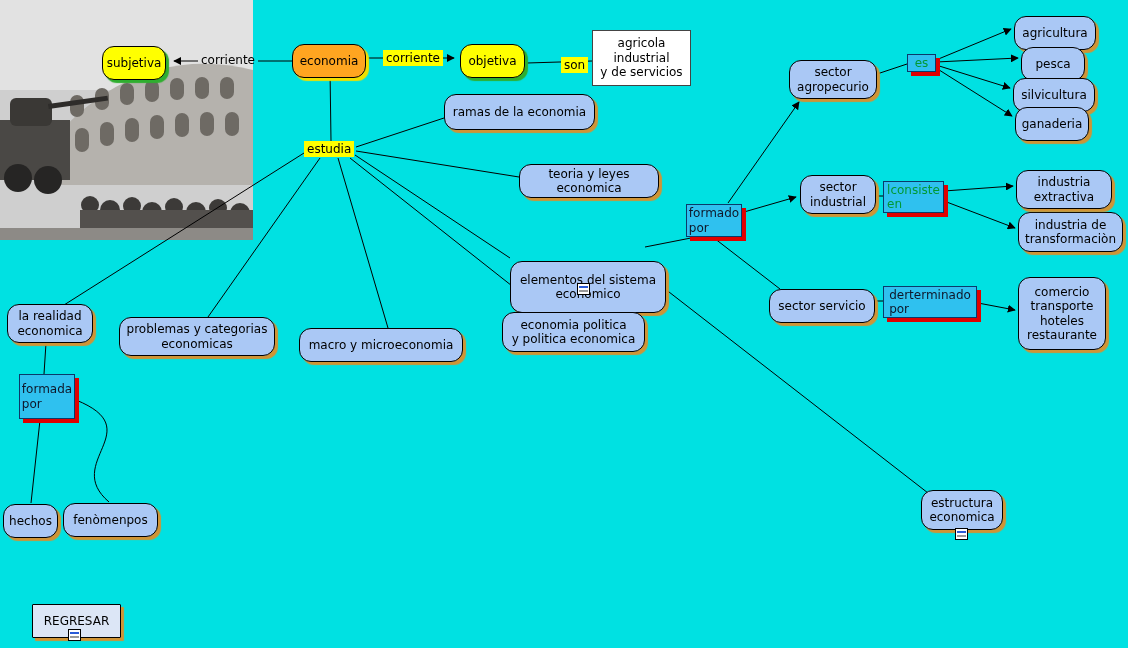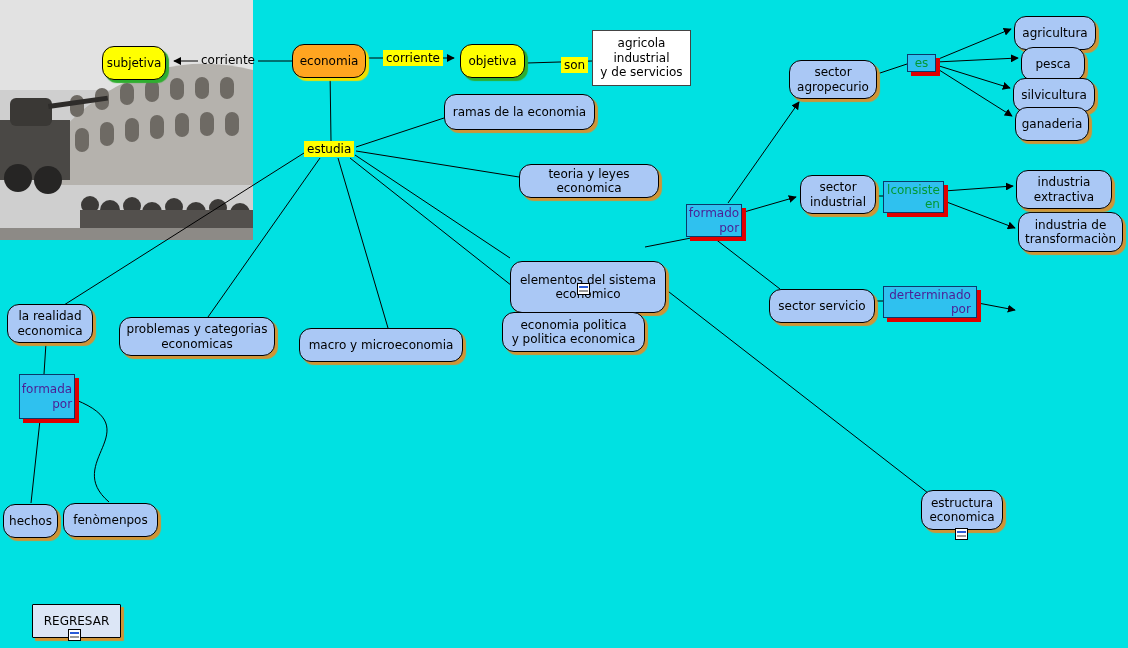--- a/index.html
+++ b/index.html
@@ -21,23 +21,23 @@
   }
   .yellownode { background:#ffff00; box-shadow:3px 3px 1px #2fae2f; }
   .orangenode { background:#ffa520; box-shadow:3px 3px 1px #f0e000; }
   .whitebox { background:#ffffff; border:1px solid #444; border-radius:0; box-shadow:none; }
   .regresar { background:#dce6f6; border-radius:1px; font-size:12px; }
   .linkbox {
     position:absolute; z-index:2;
     background:#2fc1ef; border:1px solid #0a3a6a;
     box-shadow:4px 4px 0 #e00000;
     display:flex; align-items:center; justify-content:center;
-    text-align:right; white-space:pre-line; line-height:1.2; padding:1px 4px;
-  }
-  .ltxt-orange { color:#4c1d95; }
+    text-align:left; white-space:pre-line; line-height:1.2; padding:1px 4px;
+  }
+  .ltxt-orange { color:#0f172a; }
   .ltxt-green  { color:#009933; }
   .ylabel { position:absolute; z-index:2; background:#ffff00; padding:1px 3px; }
   .plabel { position:absolute; z-index:2; }
   .ricon {
     position:absolute; z-index:3; width:13px; height:12px;
     background:#fff; border:1px solid #000; padding:1px;
     display:flex; flex-direction:column; justify-content:space-evenly;
   }
   .ricon i { display:block; height:2px; background:#2a5bd7; }
   .ricon i:last-child { background:#999; }
@@ -165,20 +165,24 @@
   <div class="linkbox ltxt-green" style="left:883px;top:181px;width:61px;height:32px">lconsiste
 en</div>
   <div class="node" style="left:1018px;top:212px;width:105px;height:40px">industria de
 transformaciòn</div>
   <div class="node" style="left:1016px;top:170px;width:96px;height:39px">industria
 extractiva</div>
 
   <div class="node" style="left:769px;top:289px;width:106px;height:24px">sector servicio</div>
   <div class="linkbox ltxt-orange" style="left:883px;top:286px;width:94px;height:32px">derterminado
 por</div>
+  <div class="node" style="left:1018px;top:277px;width:88px;height:73px">comercio
+transporte
+hoteles
+restaurante</div>
 
   <div class="node" style="left:7px;top:304px;width:86px;height:39px">la realidad
 economica</div>
   <div class="node" style="left:119px;top:317px;width:156px;height:39px">problemas y categorias
 economicas</div>
   <div class="node" style="left:299px;top:328px;width:164px;height:25px">macro y microeconomia</div>
   <div class="node" style="left:502px;top:312px;width:143px;height:40px">economia politica
 y politica economica</div>
 
   <div class="linkbox ltxt-orange" style="left:19px;top:374px;width:56px;height:45px">formada

